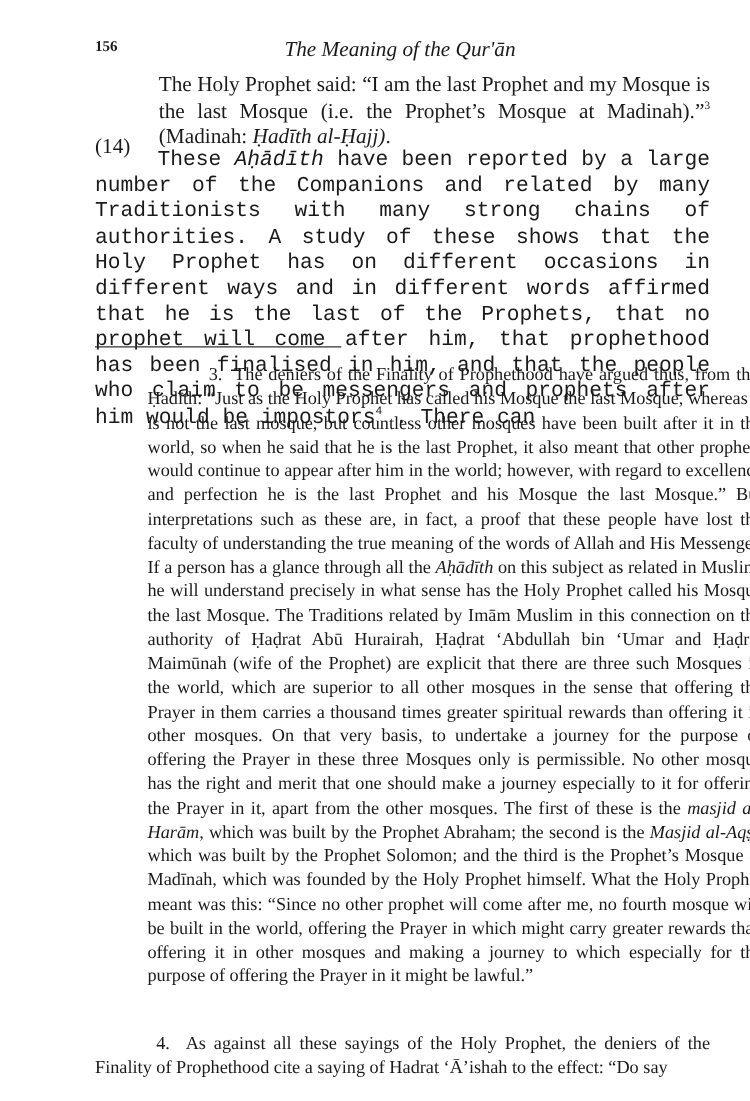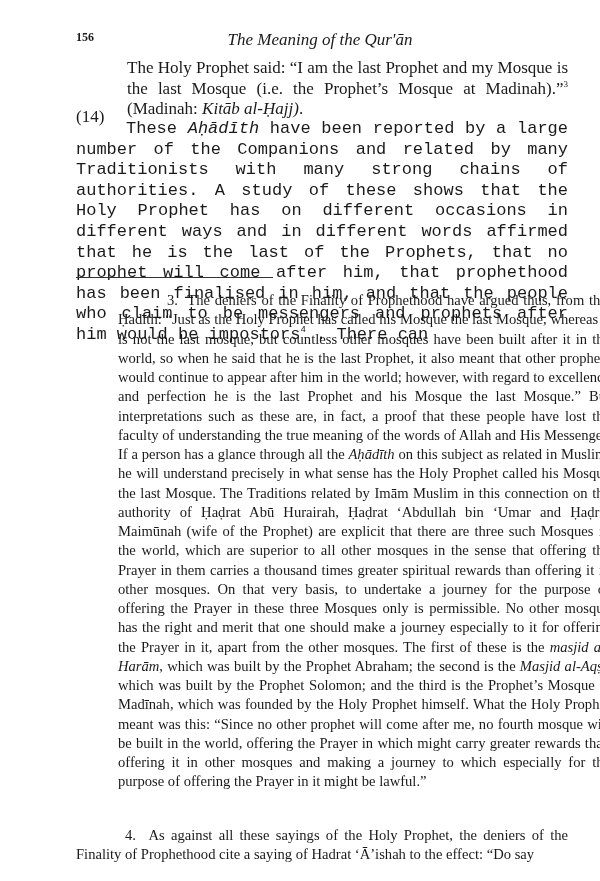--- a/index.html
+++ b/index.html
@@ -22,21 +22,21 @@
   i { font-style:italic; }
 </style>
 </head>
 <body>
 
 <div class="page-num">156</div>
 <div class="running-head">The Meaning of the Qur'ān</div>
 
 <div class="item">
   <span class="item-num">(14)</span>
-  <div class="item-body"><span>The Holy Prophet said: “I am the last Prophet and my Mosque is the last Mosque (i.e. the Prophet’s Mosque at Madinah).”</span><sup>3</sup><span> (Madinah: </span><i>Kitāb al-Ḥajj)</i><span>.</span></div>
+  <div class="item-body"><span>The Holy Prophet said: “I am the last Prophet and my Mosque is the last Mosque (i.e. the Prophet’s Mosque at Madinah).”</span><sup>3</sup><span> (Madinah: </span><i>Ḥadīth al-Ḥajj)</i><span>.</span></div>
 </div>
 
 <div class="para"><span>These </span><i>Aḥādīth</i><span> have been reported by a large number of the Companions and related by many Traditionists with many strong chains of authorities. A study of these shows that the Holy Prophet has on different occasions in different ways and in different words affirmed that he is the last of the Prophets, that no prophet will come after him, that prophethood has been finalised in him, and that the people who claim to be messengers and prophets after him would be impostors</span><sup>4</sup><span> . There can</span></div>
 
 <div class="rule"></div>
 
 <div class="fn fn3"><span>3.</span>&nbsp;&nbsp;<span>The deniers of the Finality of Prophethood have argued thus, from this Ḥadīth: “Just as the Holy Prophet has called his Mosque the last Mosque, whereas it is not the last mosque, but countless other mosques have been built after it in the world, so when he said that he is the last Prophet, it also meant that other prophets would continue to appear after him in the world; however, with regard to excellence and perfection he is the last Prophet and his Mosque the last Mosque.” But interpretations such as these are, in fact, a proof that these people have lost the faculty of understanding the true meaning of the words of Allah and His Messenger. If a person has a glance through all the </span><i>Aḥādīth</i><span> on this subject as related in Muslim, he will understand precisely in what sense has the Holy Prophet called his Mosque the last Mosque. The Traditions related by Imām Muslim in this connection on the authority of Ḥaḍrat Abū Hurairah, Ḥaḍrat ‘Abdullah bin ‘Umar and Ḥaḍrat Maimūnah (wife of the Prophet) are explicit that there are three such Mosques in the world, which are superior to all other mosques in the sense that offering the Prayer in them carries a thousand times greater spiritual rewards than offering it in other mosques. On that very basis, to undertake a journey for the purpose of offering the Prayer in these three Mosques only is permissible. No other mosque has the right and merit that one should make a journey especially to it for offering the Prayer in it, apart from the other mosques. The first of these is the </span><i>masjid al-Harām</i><span>, which was built by the Prophet Abraham; the second is the </span><i>Masjid al-Aqṣā</i><span> which was built by the Prophet Solomon; and the third is the Prophet’s Mosque at Madīnah, which was founded by the Holy Prophet himself. What the Holy Prophet meant was this: “Since no other prophet will come after me, no fourth mosque will be built in the world, offering the Prayer in which might carry greater rewards than offering it in other mosques and making a journey to which especially for the purpose of offering the Prayer in it might be lawful.”</span></div>
 
 <div class="fn fn4"><span>4.</span>&nbsp;&nbsp;<span>As against all these sayings of the Holy Prophet, the deniers of the Finality of Prophethood cite a saying of Hadrat ‘Ā’ishah to the effect: “Do say</span></div>
 

